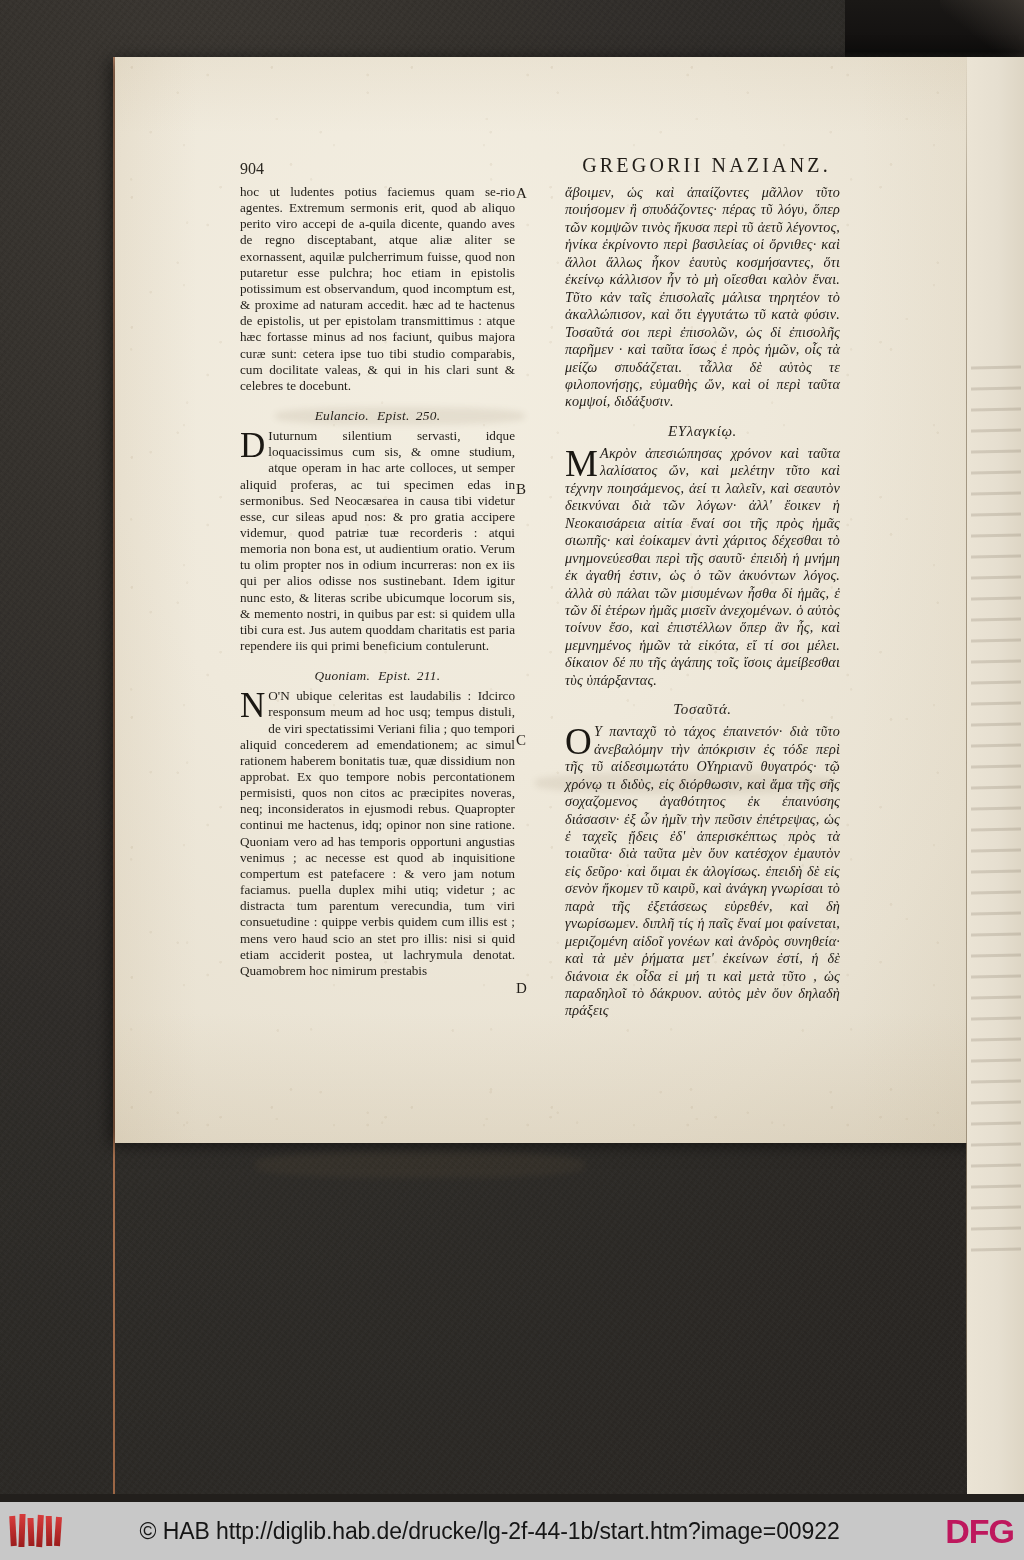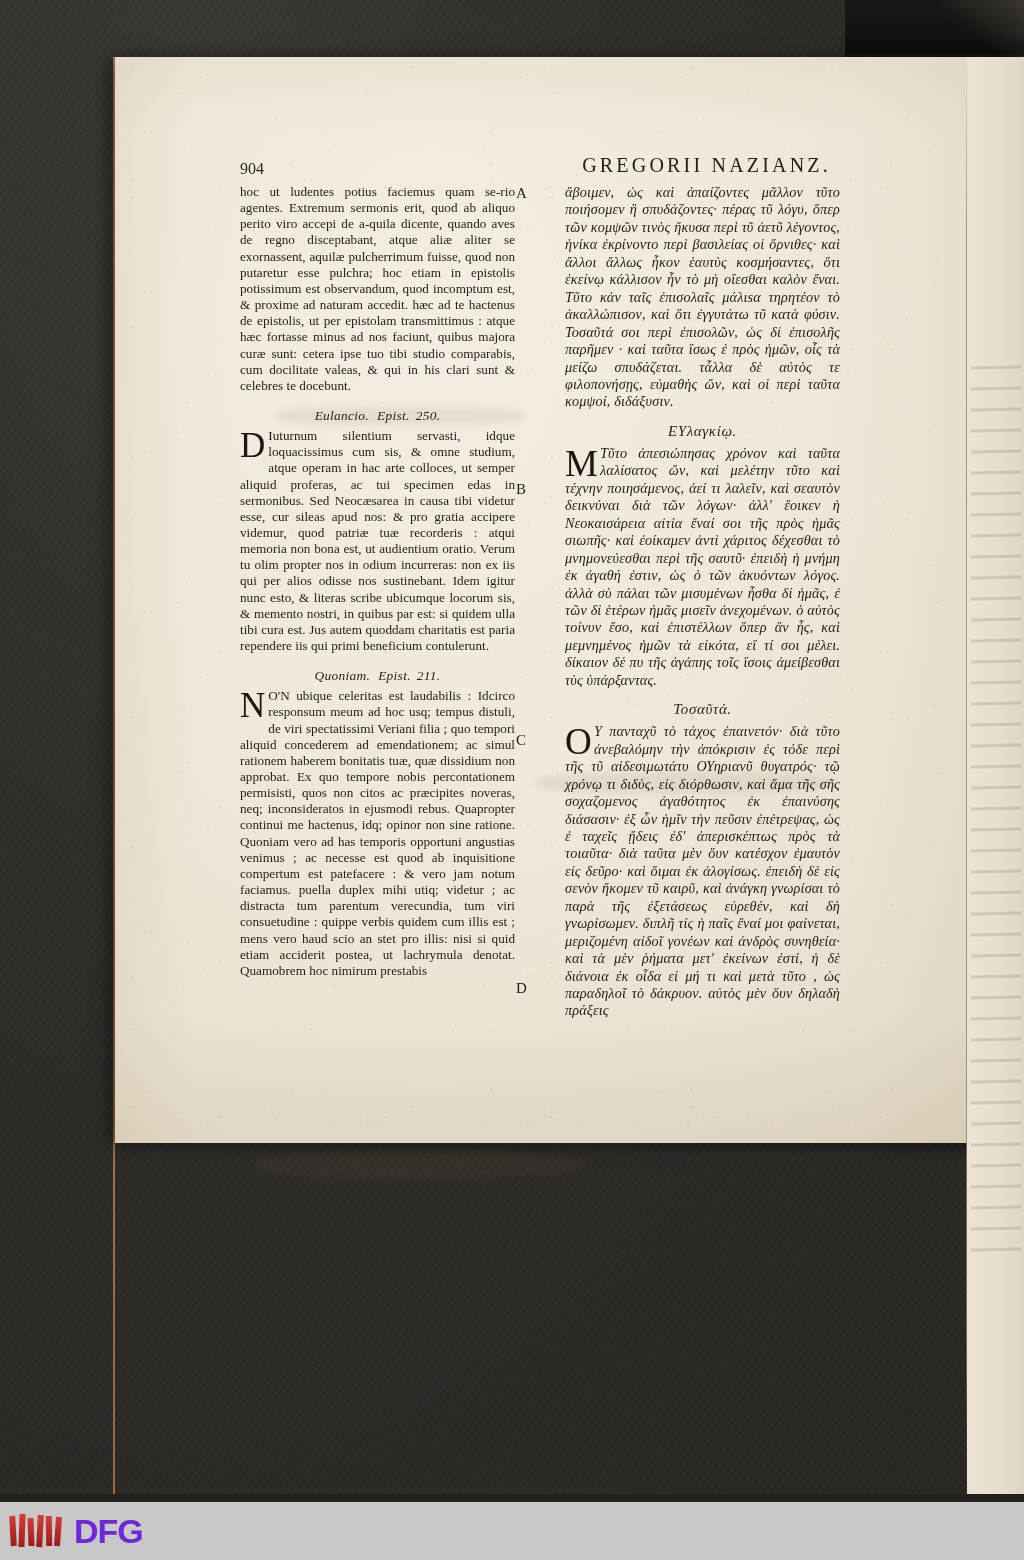--- a/index.html
+++ b/index.html
@@ -267,21 +267,21 @@
     font-size: 23px;
     color: #161616;
     letter-spacing: -0.1px;
     padding-right: 40px;
   }
   #dfg-logo {
     margin-right: 10px;
     font-family: "Liberation Sans", sans-serif;
     font-weight: bold;
     font-size: 34px;
-    color: #6d28d9;
+    color: #be185d;
     letter-spacing: -1px;
     flex: none;
   }
   
   #below-leaf-dark {
     position: absolute;
     left: 0; bottom: 58px; width: 1024px; height: 8px;
     background: #221f1c;
   }
 </style>
@@ -340,21 +340,21 @@
 
       </div>
 
       <div class="column col-greek">
 
         <p class="para greek">ἄβοιμεν, ὡς καὶ ἀπαίζοντες μᾶλλον τῦτο ποιήσομεν ἢ σπυδάζοντες· πέρας τῦ λόγυ, ὅπερ τῶν κομψῶν τινὸς ἤκυσα περὶ τῦ ἀετῦ λέγοντος, ἡνίκα ἐκρίνοντο περὶ βασιλείας οἱ ὄρνιθες· καὶ ἄλλοι ἄλλως ἧκον ἑαυτὺς κοσμήσαντες, ὅτι ἐκείνῳ κάλλισον ἦν τὸ μὴ οἴεσθαι καλὸν ἔναι. Τῦτο κἀν ταῖς ἐπισολαῖς μάλιsα τηρητέον τὸ ἀκαλλώπισον, καὶ ὅτι ἐγγυτάτω τῦ κατὰ φύσιν. Τοσαῦτά σοι περὶ ἐπισολῶν, ὡς δἰ ἐπισολῆς παρῆμεν · καὶ ταῦτα ἴσως ἐ πρὸς ἡμῶν, οἷς τὰ μείζω σπυδάζεται. τἆλλα δὲ αὐτὸς τε φιλοπονήσῃς, εὐμαθὴς ὤν, καὶ οἱ περὶ ταῦτα κομψοί, διδάξυσιν.</p>
 
         <div class="greek-head">ΕΥλαγκίῳ.</div>
 
         <p class="para greek dropcap-para">
-          <span class="dropcap greek-cap">Μ</span><span>Τῦτο</span>
+          <span class="dropcap greek-cap">Μ</span><span>Ακρὸν</span>
           <span>ἀπεσιώπησας χρόνον καὶ ταῦτα λαλίσατος ὤν, καὶ μελέτην τῦτο καὶ τέχνην ποιησάμενος, ἀεί τι λαλεῖν, καὶ σεαυτὸν δεικνύναι διὰ τῶν λόγων· ἀλλ' ἔοικεν ἡ Νεοκαισάρεια αἰτία ἔναί σοι τῆς πρὸς ἡμᾶς σιωπῆς· καὶ ἐοίκαμεν ἀντὶ χάριτος δέχεσθαι τὸ μνημονεύεσθαι περὶ τῆς σαυτῦ· ἐπειδὴ ἡ μνήμη ἐκ ἀγαθή ἐστιν, ὡς ὁ τῶν ἀκυόντων λόγος. ἀλλὰ σὺ πάλαι τῶν μισυμένων ἦσθα δἰ ἡμᾶς, ἐ τῶν δἰ ἑτέρων ἡμᾶς μισεῖν ἀνεχομένων. ὁ αὐτὸς τοίνυν ἔσο, καὶ ἐπιστέλλων ὅπερ ἂν ἦς, καὶ μεμνημένος ἡμῶν τὰ εἰκότα, εἴ τί σοι μέλει. δίκαιον δέ πυ τῆς ἀγάπης τοῖς ἴσοις ἀμείβεσθαι τὺς ὑπάρξαντας.</span>
         </p>
 
         <div class="greek-head">Τοσαῦτά.</div>
 
         <p class="para greek dropcap-para">
           <span class="dropcap greek-cap">Ο</span><span>Υ</span>
           <span>πανταχῦ τὸ τάχος ἐπαινετόν· διὰ τῦτο ἀνεβαλόμην τὴν ἀπόκρισιν ἐς τόδε περὶ τῆς τῦ αἰδεσιμωτάτυ ΟΥηριανῦ θυγατρός· τῷ χρόνῳ τι διδὺς, εἰς διόρθωσιν, καὶ ἅμα τῆς σῆς σοχαζομενος ἀγαθότητος ἐκ ἐπαινύσης διάσασιν· ἐξ ὧν ἡμῖν τὴν πεῦσιν ἐπέτρεψας, ὡς ἐ ταχεῖς ᾔδεις ἐδ' ἀπερισκέπτως πρὸς τὰ τοιαῦτα· διὰ ταῦτα μὲν ὅυν κατέσχον ἐμαυτὸν εἰς δεῦρο· καὶ ὅιμαι ἐκ ἀλογίσως. ἐπειδὴ δὲ εἰς σενὸν ἤκομεν τῦ καιρῦ, καὶ ἀνάγκη γνωρίσαι τὸ παρὰ τῆς ἐξετάσεως εὑρεθέν, καὶ δὴ γνωρίσωμεν. διπλῆ τίς ἡ παῖς ἔναί μοι φαίνεται, μεριζομένη αἰδοῖ γονέων καὶ ἀνδρὸς συνηθεία· καὶ τὰ μὲν ῥήματα μετ' ἐκείνων ἐστί, ἡ δὲ διάνοια ἐκ οἶδα εἰ μή τι καὶ μετὰ τῦτο , ὡς παραδηλοῖ τὸ δάκρυον. αὐτὸς μὲν ὅυν δηλαδὴ πράξεις</span>
         </p>
 
@@ -374,15 +374,16 @@
 <div id="watermark-bar">
   <div id="hab-logo">
     <div class="bar" style="left:2px;  transform:rotate(-3deg);"></div>
     <div class="bar" style="left:11px; transform:rotate(2deg);  height:33px; top:1px;"></div>
     <div class="bar" style="left:20px; transform:rotate(-2deg); height:28px; top:5px;"></div>
     <div class="bar" style="left:29px; transform:rotate(3deg);  height:32px; top:2px;"></div>
     <div class="bar" style="left:38px; transform:rotate(-1deg);"></div>
     <div class="bar" style="left:47px; transform:rotate(4deg);  height:29px; top:4px;"></div>
   </div>
 
+  <div id="watermark-text">© HAB http://diglib.hab.de/drucke/lg-2f-44-1b/start.htm?image=00922</div>
 
   <div id="dfg-logo">DFG</div>
 </div>
 
 </body></html>

